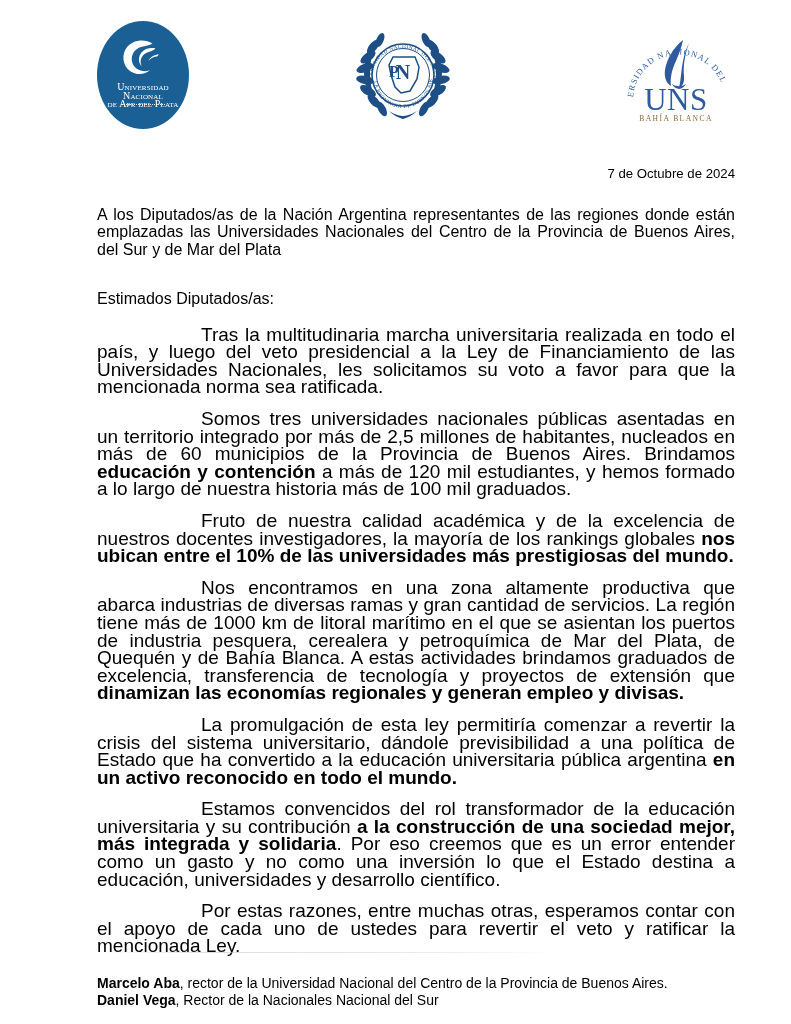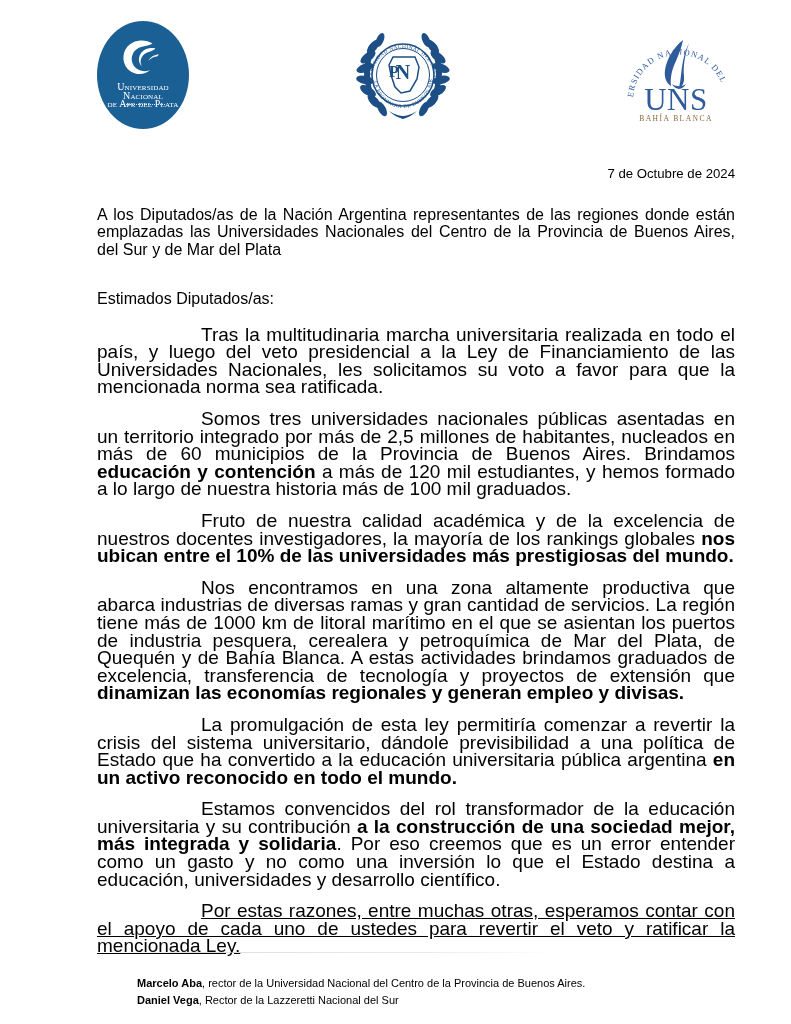--- a/index.html
+++ b/index.html
@@ -125,27 +125,26 @@
   }
 
   p.para {
     font-size: 19px;
     line-height: 17.6px;
     text-align: justify;
     text-align-last: left;
     text-indent: 104px;
     margin: 0 0 14px 0;
   }
-  p.para:last-of-type { margin-bottom: 0; text-decoration: underline; }
+  p.para:last-of-type { margin-bottom: 0; }
 
   .signoff {
     margin-top: 20px;
-    font-size: 11px;
+    font-size: 14px;
     line-height: 17.4px;
-    margin-left: 40px;
   }
   .signoff .sig-line { white-space: nowrap; }
   .signoff b { font-weight: bold; }
 
   .bottom-edge {
     position: absolute;
     left: 100px;
     top: 952px;
     width: 455px;
     height: 1px;
@@ -260,20 +259,20 @@
         <p class="para"><span>Somos tres universidades nacionales públicas asentadas en un territorio integrado por más de 2,5 millones de habitantes, nucleados en más de 60 municipios de la Provincia de Buenos Aires. Brindamos </span><b>educación y contención</b><span> a más de 120 mil estudiantes, y hemos formado a lo largo de nuestra historia más de 100 mil graduados.</span></p>
         <p class="para"><span>Fruto de nuestra calidad académica y de la excelencia de nuestros docentes investigadores, la mayoría de los rankings globales </span><b>nos ubican entre el 10% de las universidades más prestigiosas del mundo.</b></p>
         <p class="para"><span>Nos encontramos en una zona altamente productiva que abarca industrias de diversas ramas y gran cantidad de servicios. La región tiene más de 1000 km de litoral marítimo en el que se asientan los puertos de industria pesquera, cerealera y petroquímica de Mar del Plata, de Quequén y de Bahía Blanca. A estas actividades brindamos graduados de excelencia, transferencia de tecnología y proyectos de extensión que </span><b>dinamizan las economías regionales y generan empleo y divisas.</b></p>
         <p class="para"><span>La promulgación de esta ley permitiría comenzar a revertir la crisis del sistema universitario, dándole previsibilidad a una política de Estado que ha convertido a la educación universitaria pública argentina </span><b>en un activo reconocido en todo el mundo.</b></p>
         <p class="para"><span>Estamos convencidos del rol transformador de la educación universitaria y su contribución </span><b>a la construcción de una sociedad mejor, más integrada y solidaria</b><span>. Por eso creemos que es un error entender como un gasto y no como una inversión lo que el Estado destina a educación, universidades y desarrollo científico.</span></p>
         <p class="para"><span>Por estas razones, entre muchas otras, esperamos contar con el apoyo de cada uno de ustedes para revertir el veto y ratificar la mencionada Ley.</span></p>
       </div>
 
     <div class="signoff" id="signoff">
         <div class="sig-line"><b>Marcelo Aba</b><span>, rector de la Universidad Nacional del Centro de la Provincia de Buenos Aires.</span></div>
-        <div class="sig-line"><b>Daniel Vega</b><span>, Rector de la Lazzeretti Nacional del Sur</span></div>
+        <div class="sig-line"><b>Daniel Vega</b><span>, Rector de la Nacionales Nacional del Sur</span></div>
       </div>
 
   </div>
 
   <div class="bottom-edge"></div>
 
 </div>
 
 </body></html>

